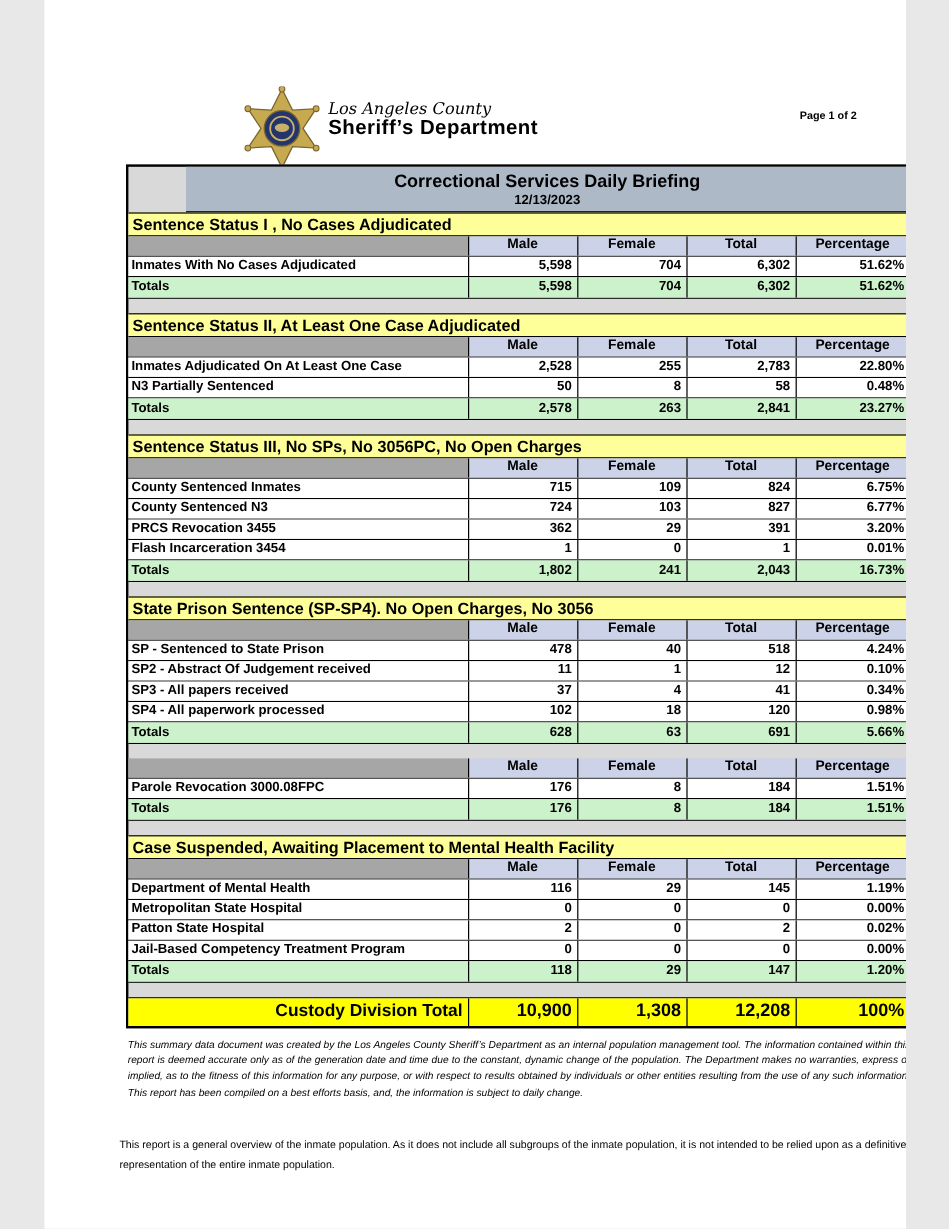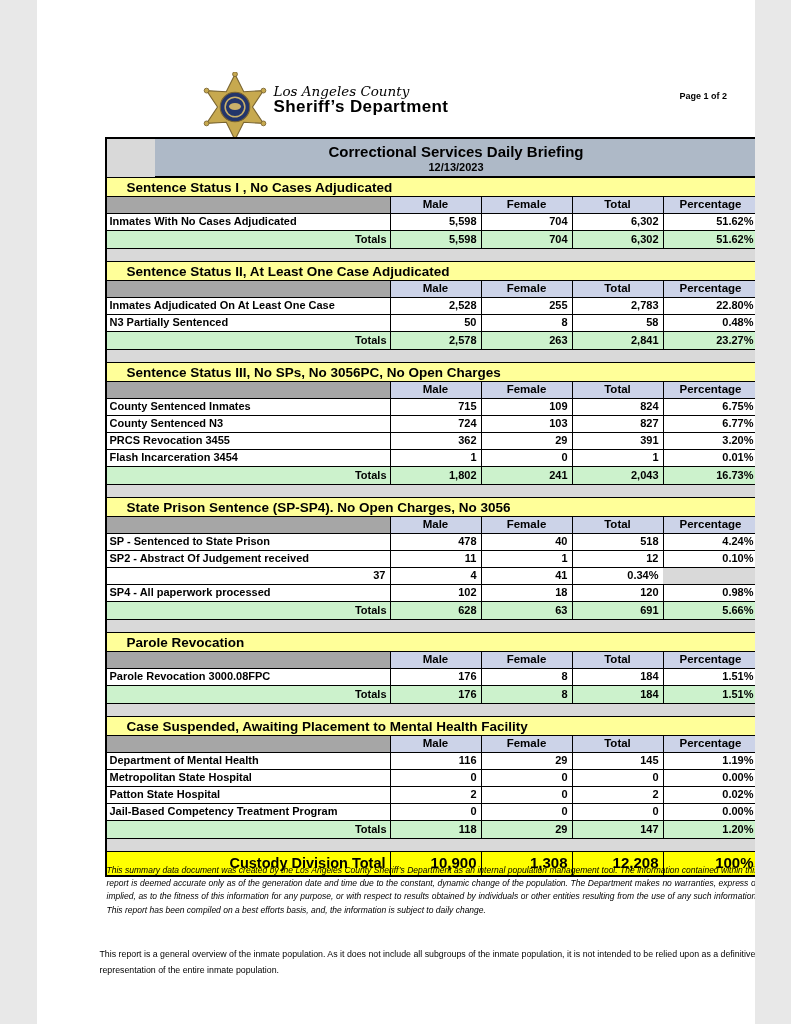--- a/index.html
+++ b/index.html
@@ -7,54 +7,54 @@
   .page {
     position:relative; width:718px; height:1024px; margin:0 auto;
     background:#ffffff; overflow:hidden;
     font-family:"Liberation Sans", sans-serif; color:#000;text-decoration:underline;
   }
   
   .logo-wrap { position:absolute; left:163px; top:72px; width:70px; height:70px; }
   .agency { position:absolute; left:237px; top:84px; line-height:1.05; }
   .agency-line1 { font-family:"DejaVu Serif", serif; font-style:italic; font-size:13.5px; }
   .agency-line2 { font-family:"Liberation Sans", sans-serif; font-weight:bold; font-size:17px; letter-spacing:.4px; }
-  .page-indicator { position:absolute; left:643px; top:91px; font-size:9px; font-weight:bold; }
+  .page-indicator { position:absolute; left:630px; top:91px; font-size:9px; font-weight:bold; }
 
   
   .main-table {
     position:absolute; left:68px; top:137px; width:655px;
     border:2px solid #000; background:var(--gap, #d9d9d9);
   }
   .title-bar {
     background:var(--title-bar, #aeb9c7); text-align:center;
     padding:4px 0 3px 0; border-bottom:1px solid #000;margin-left:48px;
   }
   .doc-title { font-size:15px; font-weight:bold; }
   .doc-date  { font-size:11px; font-weight:bold; margin-top:1px; }
 
   .sec-title {
     background:var(--section-header, #ffff99);
     border-top:1px solid #000; border-bottom:1px solid #000;
     font-size:13.5px; font-weight:bold; height:20px; line-height:19px;
-    padding-left:20px;
+    padding-left:4px;
   }
   .trow { display:grid; grid-template-columns:283px 91px 91px 91px 1fr; border-bottom:1px solid #000; }
   .cell { overflow:hidden; white-space:nowrap; }
   .cell + .cell { border-left:1px solid #000; }
 
   .thead .cell { height:16px; line-height:15px; }
   .label-head  { background:var(--header-spacer, #a6a6a6); }
   .colhead     { background:var(--column-header, #ccd3e8); font-weight:bold; font-size:11.5px; text-align:center; }
 
   .data .cell   { height:16px; line-height:15px; background:#fff; font-weight:bold; font-size:11px; }
   .rlabel       { text-align:left;  padding-left:3px; }
   .num          { text-align:right; padding-right:4px; }
 
   .totals .cell { height:17px; line-height:16px; background:var(--totals-row, #ccf2cc); font-weight:bold; font-size:11px; }
-  .tlabel       { text-align:right; padding-right:3px; }
+  .tlabel       { padding-right:3px; }
 
   .spacer { height:12px; }
 
   .grand { border-top:1px solid #000; border-bottom:0; }
   .grand .cell { height:23px; line-height:22px; background:var(--grand-total, #ffff00); font-weight:bold; }
   .glabel { text-align:right; padding-right:4px; font-size:14.5px; }
   .gnum   { text-align:right; padding-right:4px; font-size:15px; }
 
   
   .disclaimer {
@@ -218,20 +218,21 @@
             <div class="cell num">4.24%</div>
           </div>
           <div class="trow data">
             <div class="cell rlabel">SP2 - Abstract Of Judgement received</div>
             <div class="cell num">11</div>
             <div class="cell num">1</div>
             <div class="cell num">12</div>
             <div class="cell num">0.10%</div>
           </div>
           <div class="trow data">
+            <div class="cell rlabel">SP3 - All papers received</div>
             <div class="cell num">37</div>
             <div class="cell num">4</div>
             <div class="cell num">41</div>
             <div class="cell num">0.34%</div>
           </div>
           <div class="trow data">
             <div class="cell rlabel">SP4 - All paperwork processed</div>
             <div class="cell num">102</div>
             <div class="cell num">18</div>
             <div class="cell num">120</div>
@@ -240,21 +241,20 @@
           <div class="trow totals">
             <div class="cell rlabel tlabel">Totals</div>
             <div class="cell num">628</div>
             <div class="cell num">63</div>
             <div class="cell num">691</div>
             <div class="cell num">5.66%</div>
           </div>
         </div>
         <div class="spacer"></div>
         <div class="sec">
-          <div class="sec-title">Parole Revocation</div>
           <div class="trow thead">
             <div class="cell label-head"></div>
             <div class="cell colhead">Male</div>
             <div class="cell colhead">Female</div>
             <div class="cell colhead">Total</div>
             <div class="cell colhead">Percentage</div>
           </div>
           <div class="trow data">
             <div class="cell rlabel">Parole Revocation 3000.08FPC</div>
             <div class="cell num">176</div>

